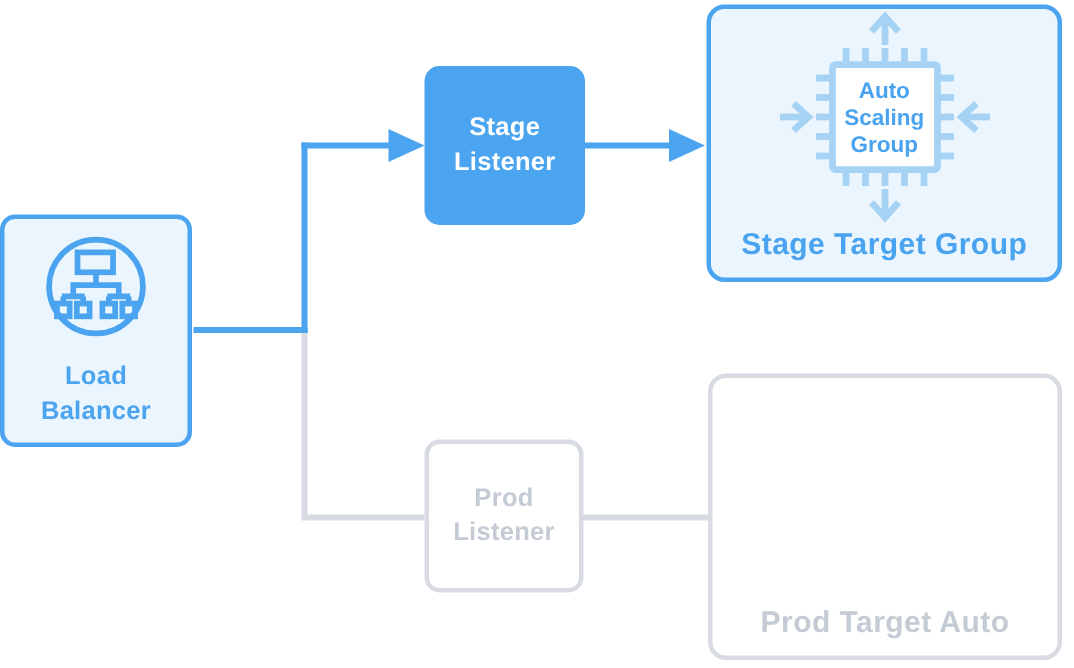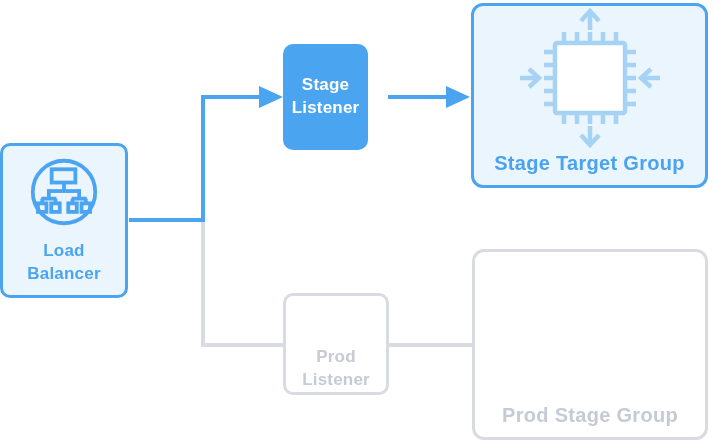--- a/index.html
+++ b/index.html
@@ -48,30 +48,29 @@
 
   
   .lb {
     left: 0; top: 143px; width: 128px; height: 155px;
     background: #EBF5FD;
     border: 3px solid #4BA4EF;
   }
   .lb .node-label { color: #4BA4EF; max-width: 95px; margin-top: 8px; }
 
   .stage-listener {
-    left: 283px; top: 44px; width: 85px; height: 106px;
+    left: 283px; top: 44px; width: 107px; height: 106px;
     background: #4BA4EF;
   }
   .stage-listener .node-label { color: #ffffff; max-width: 80px; }
 
   .prod-listener {
     left: 283px; top: 293px; width: 106px; height: 102px;
     background: #ffffff;
     border: 3px solid #D8DCE2;
-    justify-content: flex-end;
   }
   .prod-listener .node-label { color: #C5CBD5; max-width: 80px; }
 
   .stage-target-group {
     left: 471px; top: 3px; width: 237px; height: 185px;
     background: #EBF5FD;
     border: 3px solid #4BA4EF;
     border-radius: 12px;
     display: block;
   }
@@ -201,20 +200,21 @@
         <line x1="100" y1="120" x2="100" y2="136" stroke="#A6D2F4" stroke-width="4.5"></line>
         <polyline points="91,129 100,139 109,129" stroke="#A6D2F4" stroke-width="4.5" fill="none"></polyline>
 
         <line x1="30" y1="72" x2="46" y2="72" stroke="#A6D2F4" stroke-width="4.5"></line>
         <polyline points="39,63 49,72 39,81" stroke="#A6D2F4" stroke-width="4.5" fill="none"></polyline>
 
         <line x1="170" y1="72" x2="154" y2="72" stroke="#A6D2F4" stroke-width="4.5"></line>
         <polyline points="161,63 151,72 161,81" stroke="#A6D2F4" stroke-width="4.5" fill="none"></polyline>
       </svg>
     </span>
+    <div class="asg-text">Auto Scaling Group</div>
     <div class="group-label">Stage Target Group</div>
   </div>
 
   <div class="node prod-target-group">
-    <div class="group-label">Prod Stage Group</div>
+    <div class="group-label">Prod Target Auto</div>
   </div>
 
 </div>
 
 </body></html>

